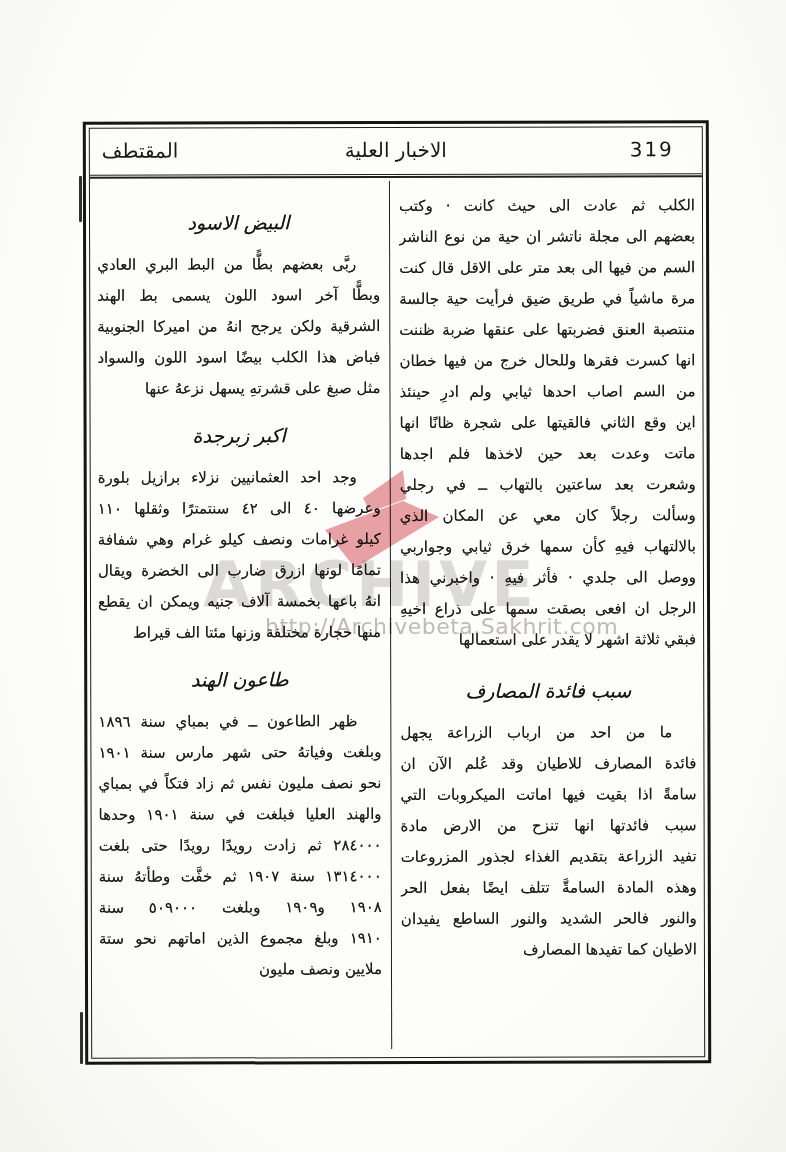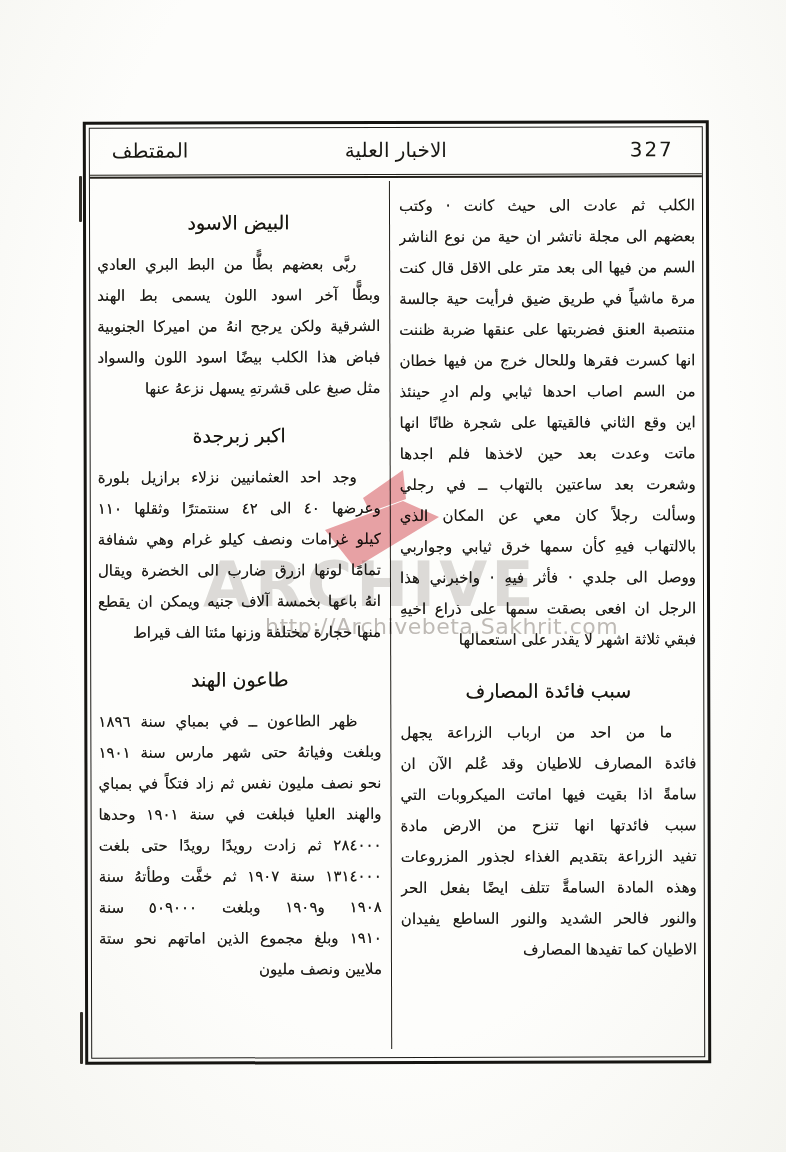--- a/index.html
+++ b/index.html
@@ -16,39 +16,40 @@
     border:3px solid #161512;background:transparent;
     transform:rotate(-0.15deg);
   }
   .frame-inner{position:absolute;inset:3px;border:1px solid #1c1b18;}
   
   .page-header{position:relative;height:46px;border-bottom:1px solid #222019;}
   .page-header::after{content:"";position:absolute;left:0;right:0;bottom:-4px;height:2px;background:#24221c;}
   .hdr-item{position:absolute;top:10px;font-size:20px;color:#191813;}
   .hdr-pageno{right:28px;letter-spacing:2px;}
   .hdr-title{left:0;right:0;text-align:center;}
-  .hdr-mag{left:22px;text-align:right;}
+  .hdr-mag{left:12px;text-align:right;}
   
   .columns{position:absolute;top:53px;left:0;right:0;bottom:0;display:flex;direction:rtl;}
   .col{padding:10px 7px 0 7px;direction:rtl;}
   .col-right{width:296px;}
   .col-left{flex:1;}
   .divider{width:1px;background:#211f1a;margin:0 2px 8px 2px;}
   .line{
     height:31px;line-height:31px;font-size:15px;color:#1d1b16;
     text-align:justify;text-align-last:justify;overflow:hidden;
     text-shadow:0 0 0.5px rgba(20,18,12,.65);
   }
   .line.last{text-align-last:right;}
   .line.indent{padding-right:24px;}
   .article-heading{
     font-size:19px;font-weight:normal;color:#17150f;text-align:center;
     margin:0;padding:0;height:34px;line-height:34px;
     margin-top:14px;margin-bottom:10px;
     text-shadow:0 0 0.6px rgba(20,18,12,.7);
+    font-style:italic;
   }
   .col-right .article-heading{margin-top:18px;}
   
   .watermarks{position:absolute;inset:0;pointer-events:none;}
   .wm-archive{
     position:absolute;left:203px;top:548px;
     font-size:62px;font-weight:bold;letter-spacing:4px;
     color:#c2c0bd;opacity:.55;mix-blend-mode:multiply;
   }
   .wm-url{
@@ -65,21 +66,21 @@
 </style>
 </head>
 <body>
 
 <div class="scan-page">
 
   <div class="frame-outer">
     <div class="frame-inner">
 
       <div class="page-header">
-        <span class="hdr-item hdr-pageno">327</span>
+        <span class="hdr-item hdr-pageno">319</span>
         <span class="hdr-item hdr-title">الاخبار العلية</span>
         <span class="hdr-item hdr-mag">المقتطف</span>
       </div>
 
       <div class="columns">
 
         <section class="col col-right">
           <div class="para">
               <div class="line">الكلب ثم عادت الى حيث كانت · وكتب</div>
               <div class="line">بعضهم الى مجلة ناتشر ان حية من نوع الناشر</div>

